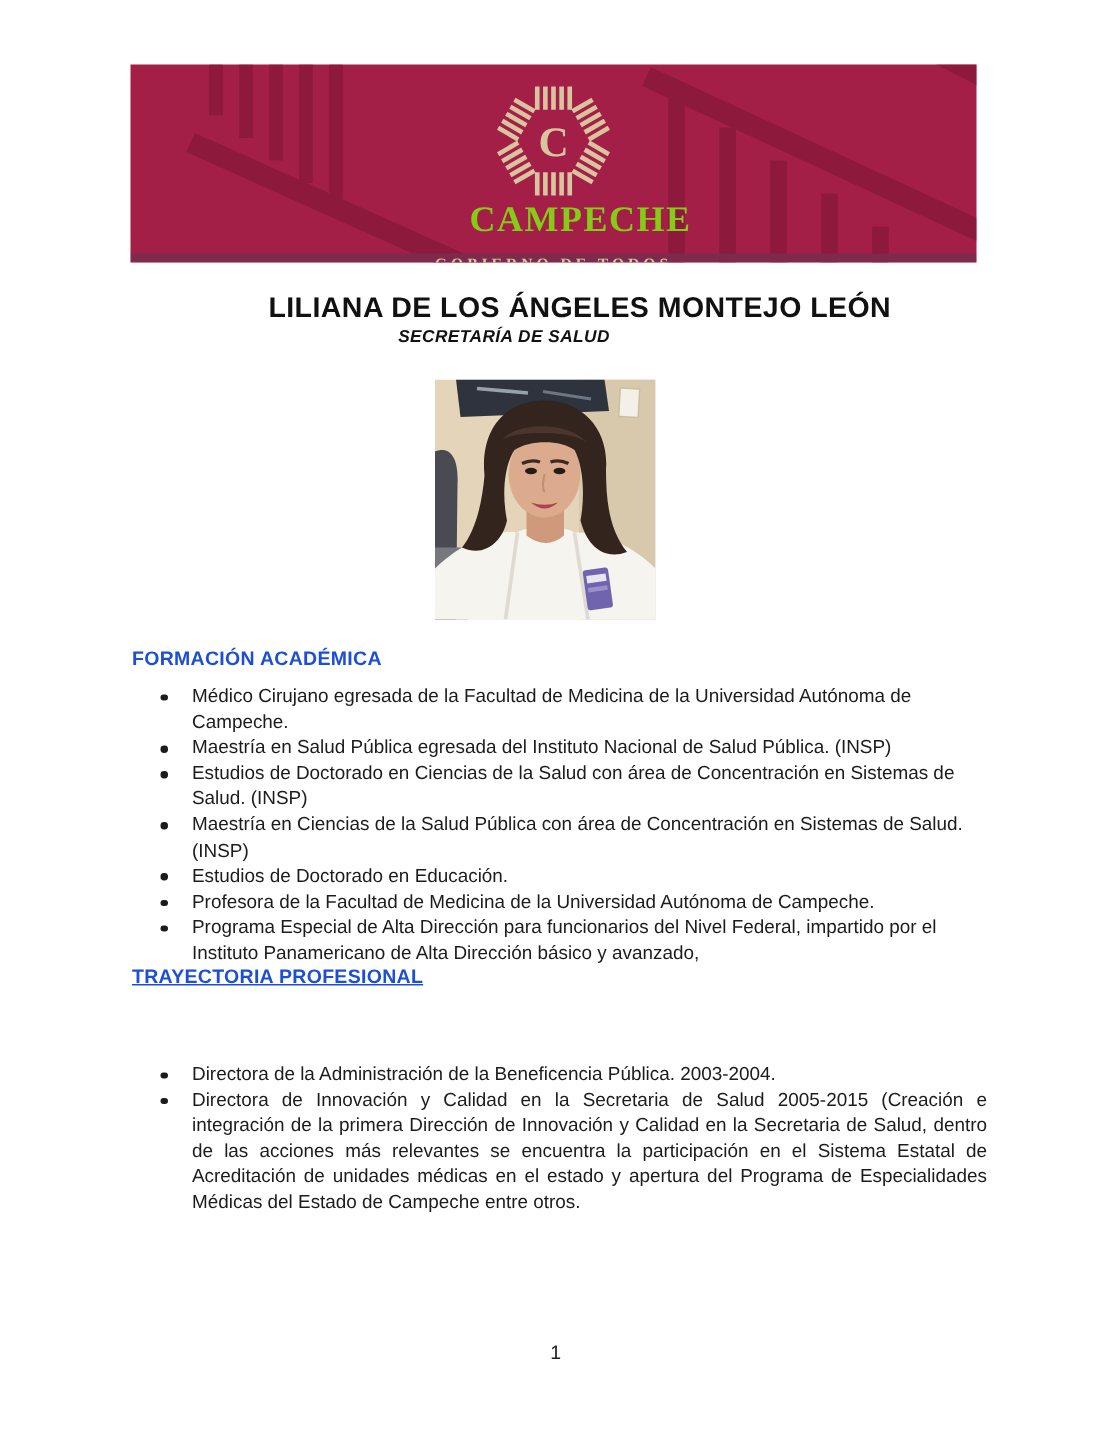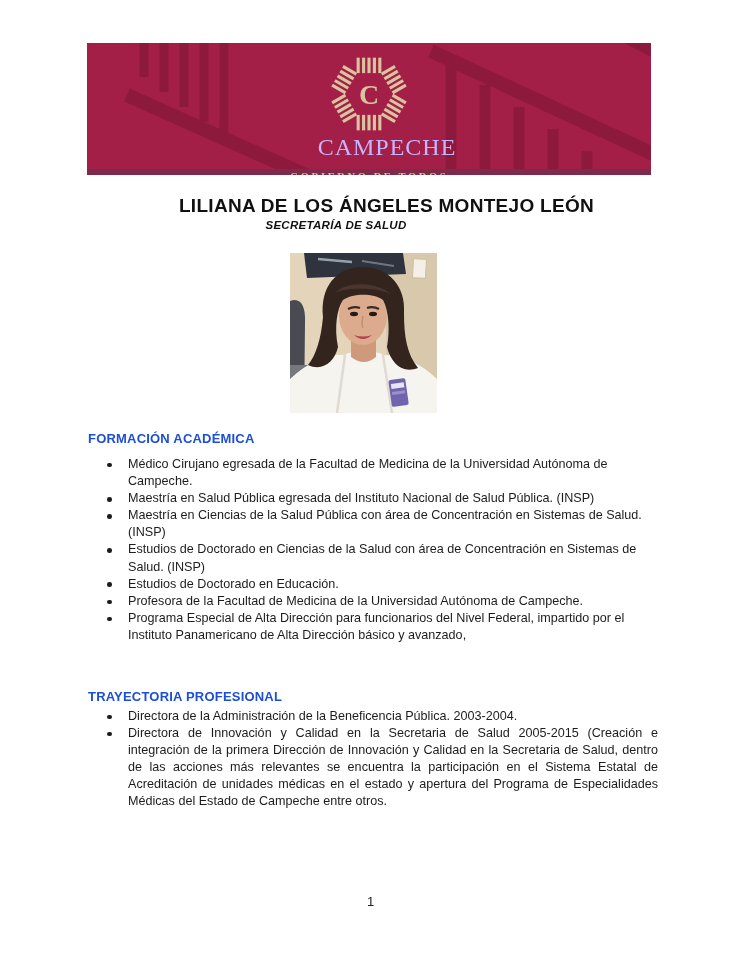--- a/index.html
+++ b/index.html
@@ -9,22 +9,22 @@
   }
   
   .banner{
     position:absolute;left:87px;top:43px;width:564px;height:132px;
     background:#a41f47;overflow:hidden;
   }
   .banner .pattern{position:absolute;left:0;top:0;width:564px;height:132px;}
   .banner .logo-block{position:absolute;left:0;top:0;width:100%;text-align:center;}
   .logo-icon{display:block;margin:10px auto 0;}
   .wordmark{
-    font-family:"Liberation Serif", serif;font-weight:normal;font-size:24px;line-height:23px;
-    color:#c4b5fd;letter-spacing:1px;margin-top:1px;margin-left:36px;
+    font-family:"Liberation Serif", serif;font-weight:bold;font-size:24px;line-height:23px;
+    color:#84cc16;letter-spacing:1px;margin-top:1px;margin-left:36px;
   }
   .tagline{
     font-family:"Liberation Serif", serif;font-weight:bold;font-size:10.5px;line-height:12px;
     color:#d8c49e;letter-spacing:2.6px;margin-top:12px;
   }
   
   .person-name{
     position:absolute;left:16px;top:195px;width:741px;margin:0;text-align:center;
     font-size:19px;font-weight:bold;letter-spacing:.3px;color:#111;
   }
@@ -34,21 +34,21 @@
   }
   
   .photo{position:absolute;left:290px;top:253px;width:147px;height:160px;margin:0;}
   .photo svg{display:block;}
   
   .section-heading{
     position:absolute;left:88px;margin:0;font-size:13px;font-weight:bold;
     letter-spacing:.2px;color:#1d4ed8;
   }
   #formacion-heading{top:431px;}
-  #trayectoria-heading{top:689px;}
+  #trayectoria-heading{top:643px;text-decoration:underline;}
   ul.bullets{
     position:absolute;left:88px;width:570px;margin:0;padding:0;list-style:none;
     font-size:12.6px;line-height:17.1px;color:#1c1c1c;
   }
   #formacion-list{top:456px;}
   #trayectoria-list{top:708px;}
   ul.bullets li{position:relative;padding-left:40px;}
   ul.bullets li::before{
     content:"";position:absolute;left:19px;top:6.8px;width:4.6px;height:4.6px;
     border-radius:50%;background:#1c1c1c;
@@ -185,22 +185,22 @@
         <rect x="102" y="138" width="13" height="3" fill="#9b90cb"></rect>
       </g>
     </svg>
   </figure>
 
   <section>
     <h3 class="section-heading" id="formacion-heading">FORMACIÓN ACADÉMICA</h3>
     <ul class="bullets" id="formacion-list">
       <li>Médico Cirujano egresada de la Facultad de Medicina de la Universidad Autónoma de Campeche.</li>
       <li>Maestría en Salud Pública egresada del Instituto Nacional de Salud Pública. (INSP)</li>
+      <li>Estudios de Doctorado en Ciencias de la Salud con área de Concentración en Sistemas de Salud.  (INSP)</li>
       <li>Maestría en Ciencias de la Salud Pública con área de Concentración en Sistemas de Salud.  (INSP)</li>
-      <li>Estudios de Doctorado en Ciencias de la Salud con área de Concentración en Sistemas de Salud.  (INSP)</li>
       <li>Estudios de Doctorado en Educación.</li>
       <li>Profesora de la Facultad de Medicina de la Universidad Autónoma de Campeche.</li>
       <li>Programa Especial de Alta Dirección para funcionarios del Nivel Federal, impartido por el Instituto Panamericano de Alta Dirección básico y avanzado,</li>
     </ul>
   </section>
 
   <section>
     <h3 class="section-heading" id="trayectoria-heading">TRAYECTORIA PROFESIONAL</h3>
     <ul class="bullets" id="trayectoria-list">
       <li>Directora de la Administración de la Beneficencia Pública. 2003-2004.</li>

